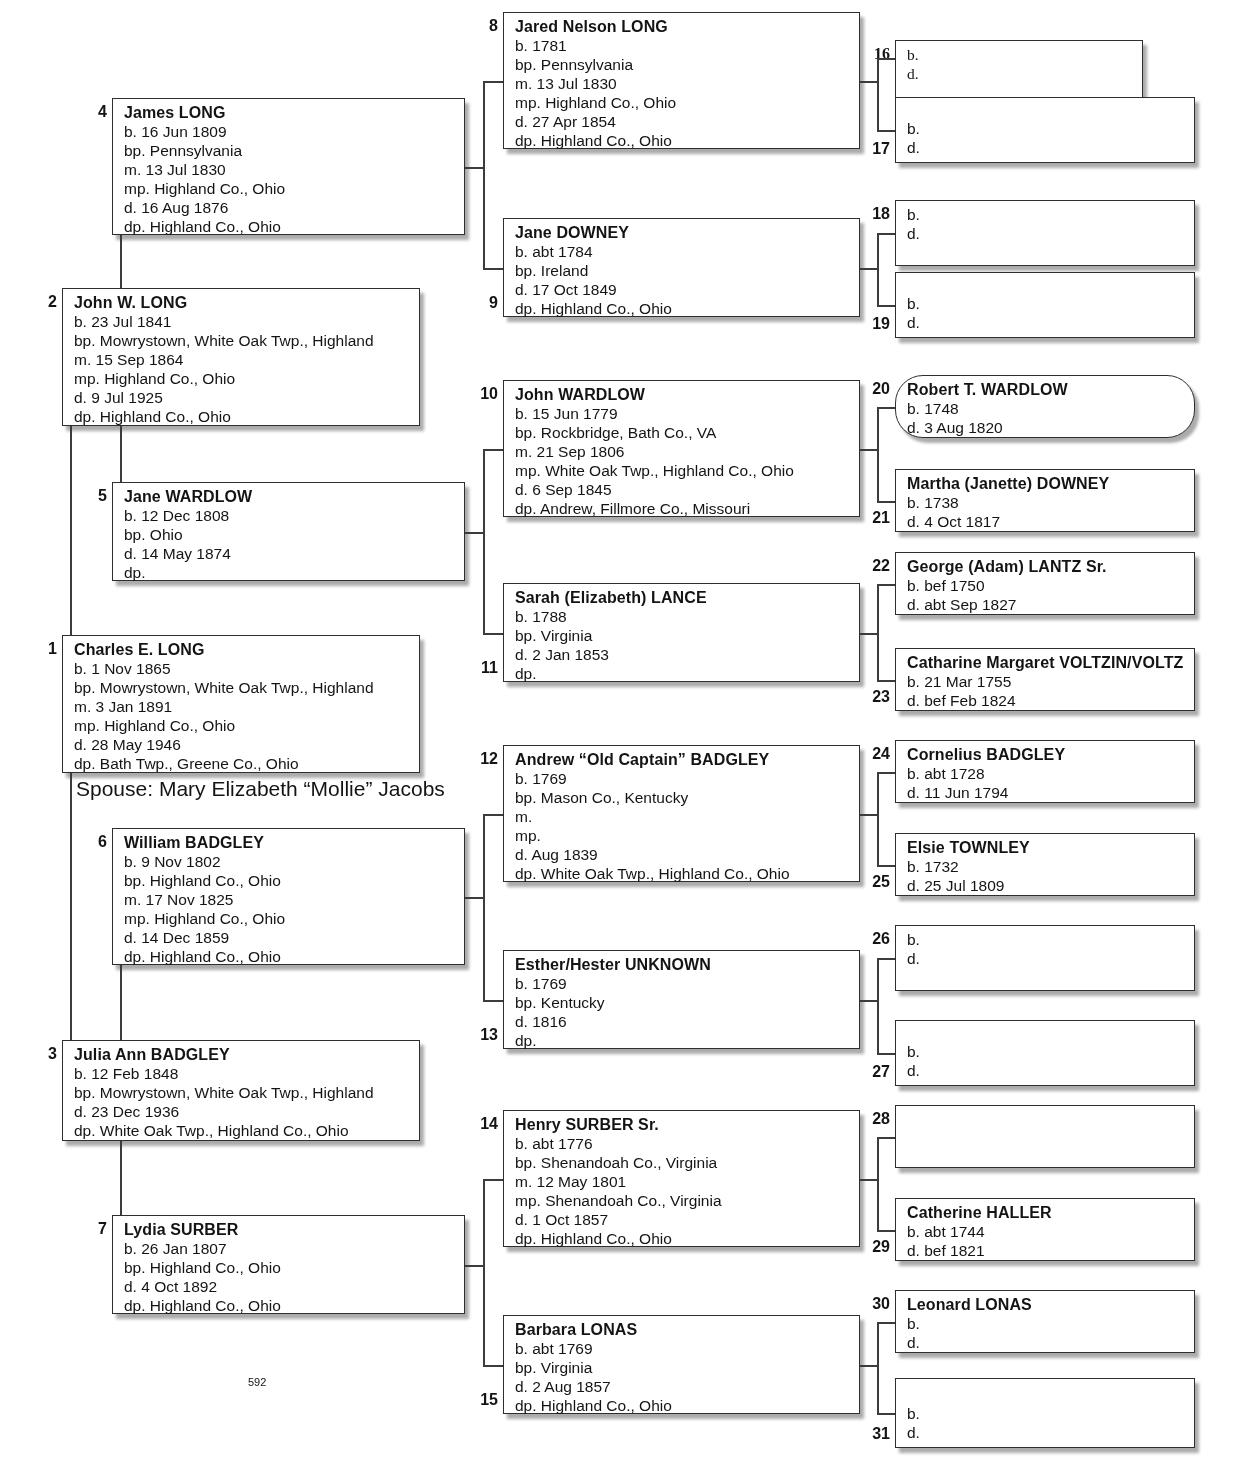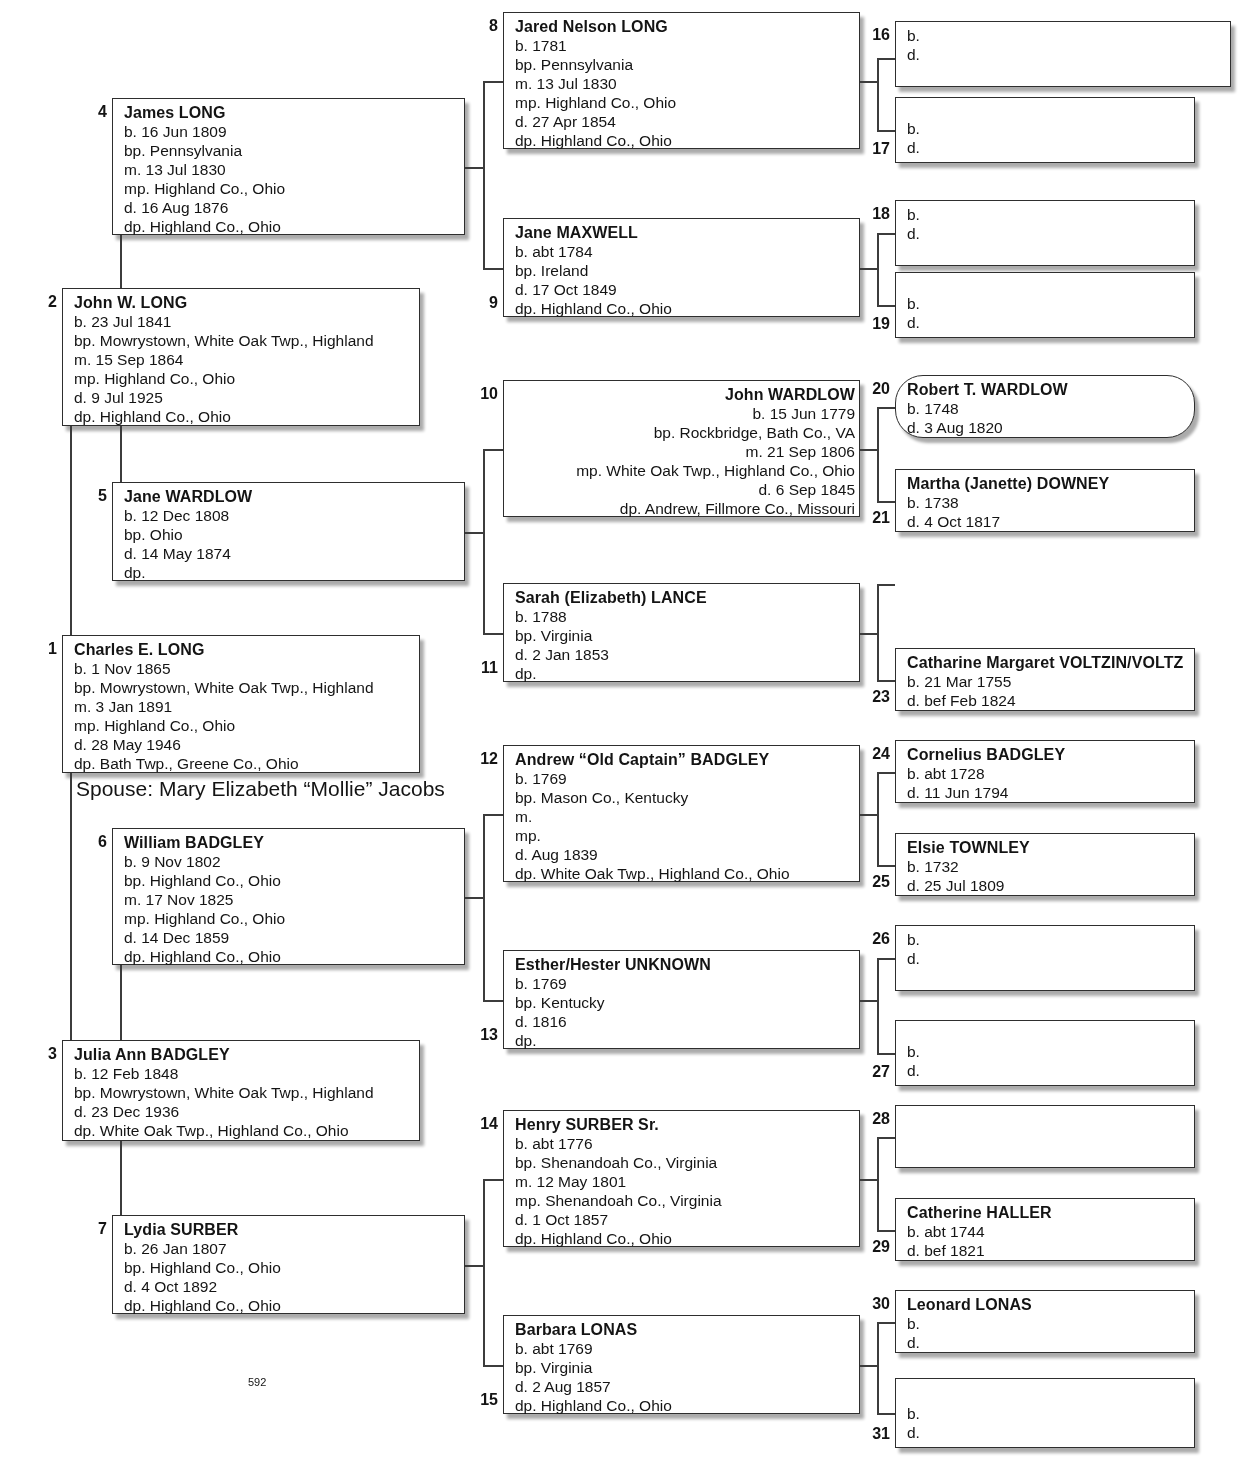--- a/index.html
+++ b/index.html
@@ -118,28 +118,28 @@
         <div class="detail">bp. Pennsylvania</div>
         <div class="detail">m. 13 Jul 1830</div>
         <div class="detail">mp. Highland Co., Ohio</div>
         <div class="detail">d. 27 Apr 1854</div>
         <div class="detail">dp. Highland Co., Ohio</div>
       </div>
     </div>
     <div class="box" style="left: 503px; top: 218px; width: 357px; height: 99px;">
       <div class="num num-bottom">9</div>
       <div class="content va-top">
-        <div class="name">Jane MAXWELL</div>
+        <div class="name">Jane DOWNEY</div>
         <div class="detail">b. abt 1784</div>
         <div class="detail">bp. Ireland</div>
         <div class="detail">d. 17 Oct 1849</div>
         <div class="detail">dp. Highland Co., Ohio</div>
       </div>
     </div>
-    <div class="box" style="left: 503px; top: 380px; width: 357px; height: 137px; text-align: right;">
+    <div class="box" style="left: 503px; top: 380px; width: 357px; height: 137px;">
       <div class="num num-top">10</div>
       <div class="content va-top">
         <div class="name">John WARDLOW</div>
         <div class="detail">b. 15 Jun 1779</div>
         <div class="detail">bp. Rockbridge, Bath Co., VA</div>
         <div class="detail">m. 21 Sep 1806</div>
         <div class="detail">mp. White Oak Twp., Highland Co., Ohio</div>
         <div class="detail">d. 6 Sep 1845</div>
         <div class="detail">dp. Andrew, Fillmore Co., Missouri</div>
       </div>
@@ -191,21 +191,21 @@
     <div class="box" style="left: 503px; top: 1315px; width: 357px; height: 99px;">
       <div class="num num-bottom">15</div>
       <div class="content va-top">
         <div class="name">Barbara LONAS</div>
         <div class="detail">b. abt 1769</div>
         <div class="detail">bp. Virginia</div>
         <div class="detail">d. 2 Aug 1857</div>
         <div class="detail">dp. Highland Co., Ohio</div>
       </div>
     </div>
-    <div class="box" style="left: 895px; top: 21px; width: 336px; height: 66px;">
+    <div class="box" style="left: 895px; top: 40px; width: 248px; height: 66px; font-family: Liberation Serif, serif;">
       <div class="num num-top">16</div>
       <div class="content va-top">
         <div class="detail">b.</div>
         <div class="detail">d.</div>
       </div>
     </div>
     <div class="box" style="left: 895px; top: 97px; width: 300px; height: 66px;">
       <div class="num num-bottom">17</div>
       <div class="content va-bottom">
         <div class="detail">b.</div>
@@ -233,20 +233,28 @@
         <div class="detail">b. 1748</div>
         <div class="detail">d. 3 Aug 1820</div>
       </div>
     </div>
     <div class="box" style="left: 895px; top: 469px; width: 300px; height: 63px;">
       <div class="num num-bottom">21</div>
       <div class="content va-top">
         <div class="name">Martha (Janette) DOWNEY</div>
         <div class="detail">b. 1738</div>
         <div class="detail">d. 4 Oct 1817</div>
+      </div>
+    </div>
+    <div class="box" style="left: 895px; top: 552px; width: 300px; height: 63px;">
+      <div class="num num-top">22</div>
+      <div class="content va-top">
+        <div class="name">George (Adam) LANTZ Sr.</div>
+        <div class="detail">b. bef 1750</div>
+        <div class="detail">d. abt Sep 1827</div>
       </div>
     </div>
     <div class="box" style="left: 895px; top: 648px; width: 300px; height: 63px;">
       <div class="num num-bottom">23</div>
       <div class="content va-top">
         <div class="name">Catharine Margaret VOLTZIN/VOLTZ</div>
         <div class="detail">b. 21 Mar 1755</div>
         <div class="detail">d. bef Feb 1824</div>
       </div>
     </div>

